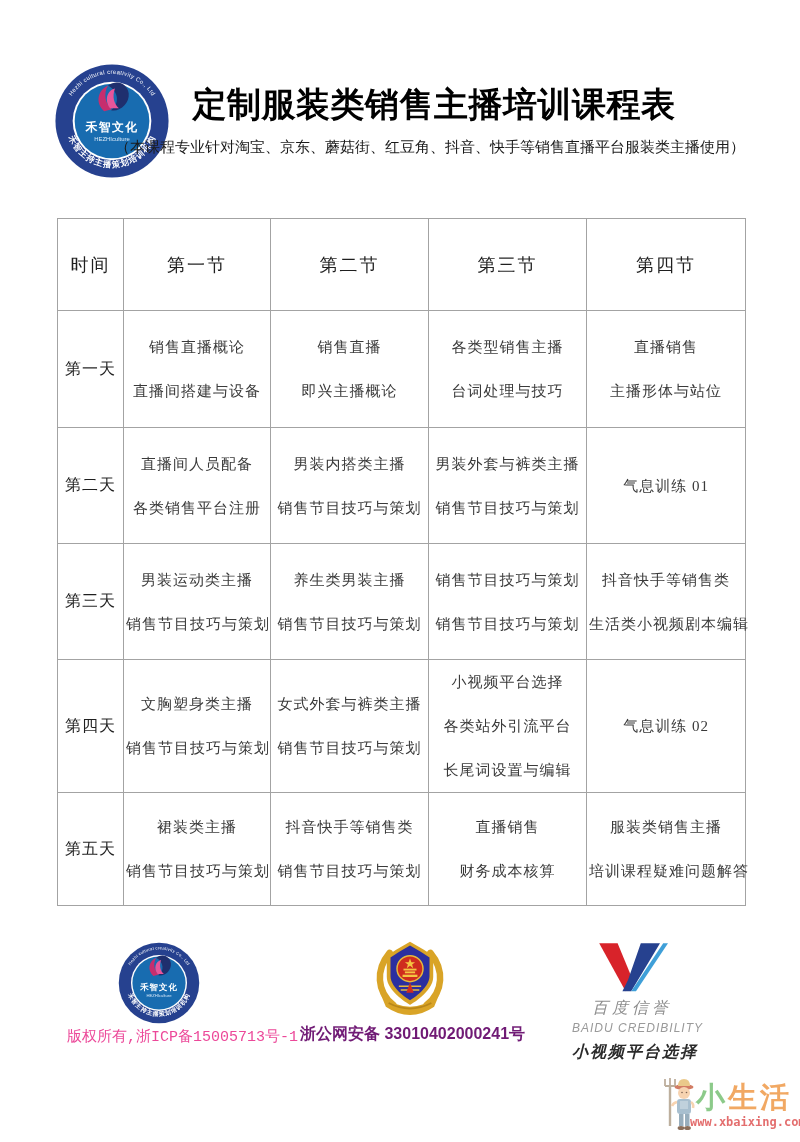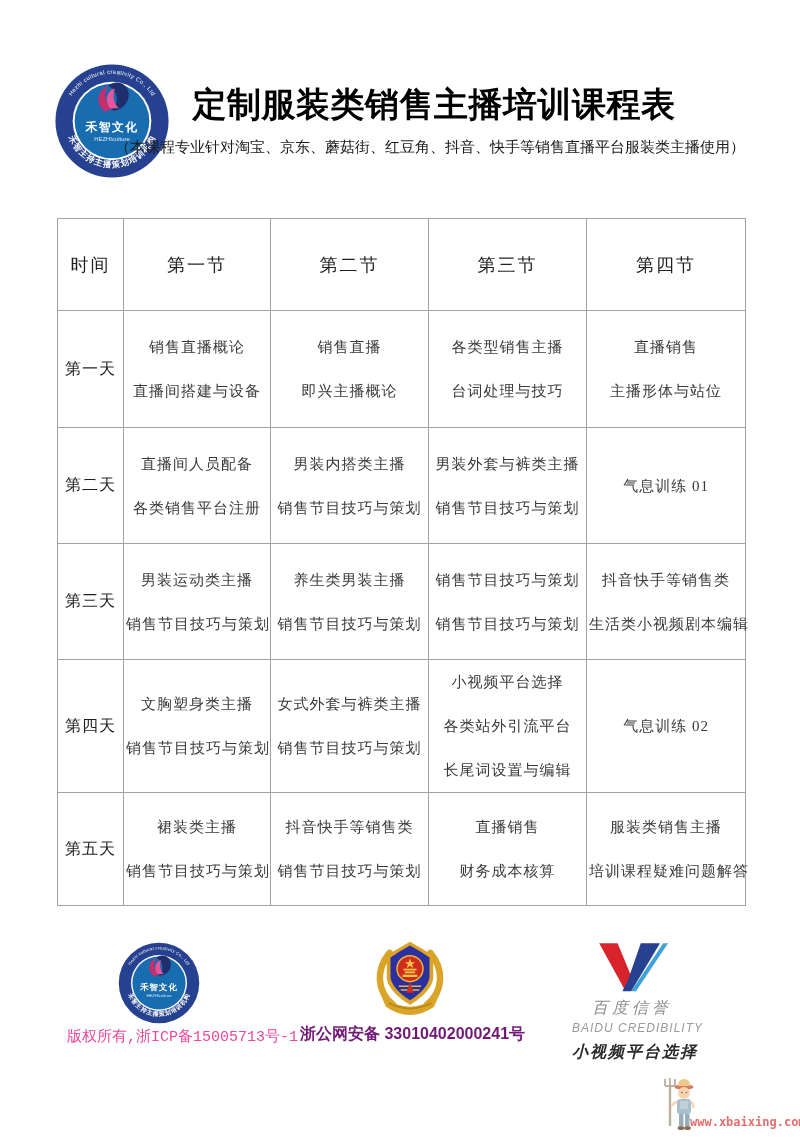--- a/index.html
+++ b/index.html
@@ -295,16 +295,17 @@
       <div class="baidu-title">百度信誉</div>
       <div class="baidu-subtitle">BAIDU CREDIBILITY</div>
       <div class="baidu-caption">小视频平台选择</div>
     </div>
   </div>
 
   <div class="watermark">
     <svg class="wm-cartoon">
       <use href="#wm-cartoon-sym"></use>
     </svg>
+    <div class="wm-chars"><span class="wm-char-1">小</span><span class="wm-char-2">生</span><span class="wm-char-3">活</span></div>
     <div class="wm-url">www.xbaixing.com</div>
   </div>
 
 </div>
 
 </body></html>

